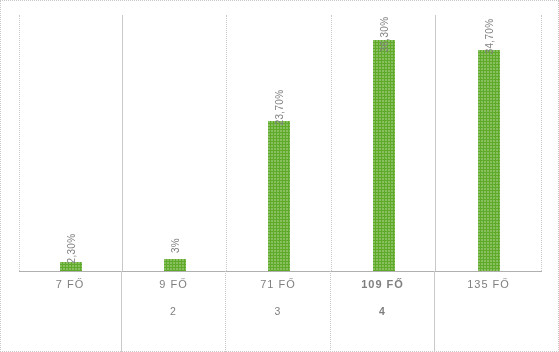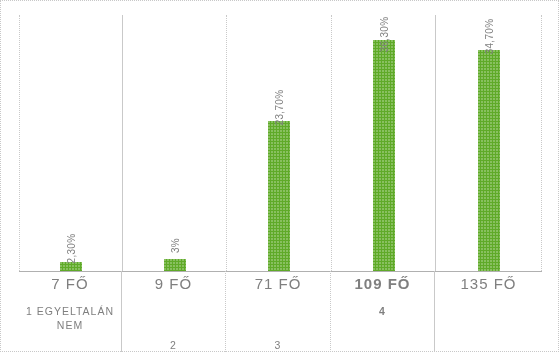--- a/index.html
+++ b/index.html
@@ -84,25 +84,25 @@
   .label-cell{
     position:relative;
     box-sizing:border-box;
     display:flex;
     flex-direction:column;
     align-items:center;
     justify-content:flex-start;
     padding-top:6px;
     border-right:1px solid #c9c9c9;
   }
-  .label-cell.sep-dotted{ border-right:1px dotted #c9c9c9;justify-content:space-between; }
+  .label-cell.sep-dotted{ border-right:1px dotted #c9c9c9; }
   .label-cell:last-child{ border-right:none; }
 
   .count-text{
-    font-size:15px;
+    font-size:11px;
     color:#7f7f7f;
     letter-spacing:1px;
     line-height:14px;
     white-space:nowrap;
   }
   .cat-text{
     margin-top:13px;
     font-size:10.5px;
     color:#7f7f7f;
     letter-spacing:1px;
@@ -150,22 +150,20 @@
       <div class="bar-label" style="bottom:229px;">34,70%</div>
     </div>
   </div>
 
   <div id="axis-line"></div>
 
   <div id="label-table">
 
     <div class="label-cell" style="width:103px;">
       <span class="count-text">7 FŐ</span>
-      <span class="cat-text">1 EGYELTALÁN
-NEM</span>
     </div>
 
     <div class="label-cell sep-dotted" style="width:104px;">
       <span class="count-text">9 FŐ</span>
       <span class="cat-text">2</span>
     </div>
 
     <div class="label-cell sep-dotted" style="width:105px;">
       <span class="count-text">71 FŐ</span>
       <span class="cat-text">3</span>

